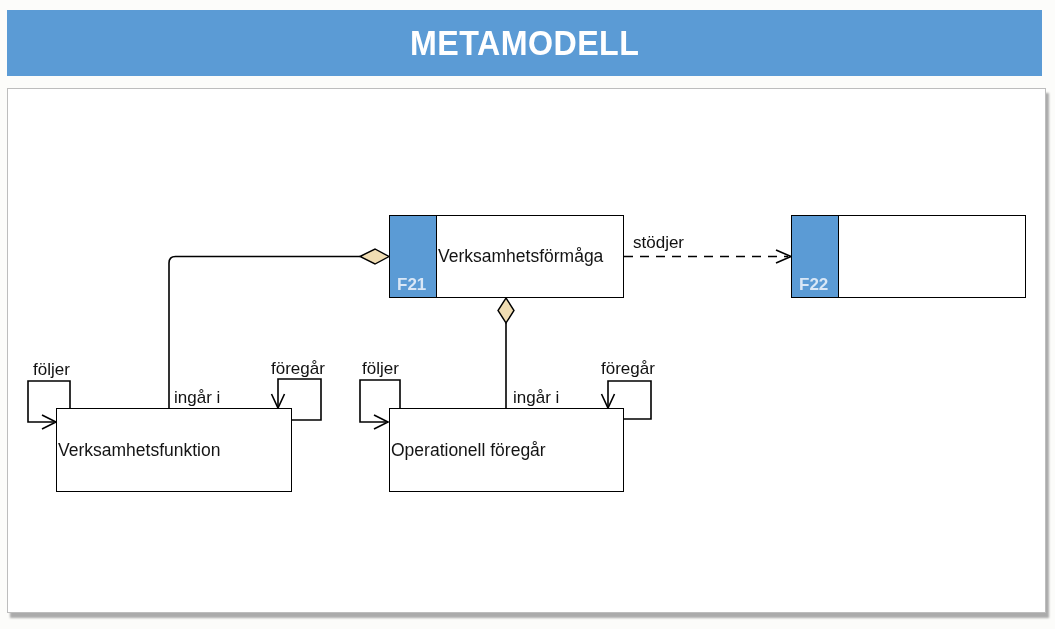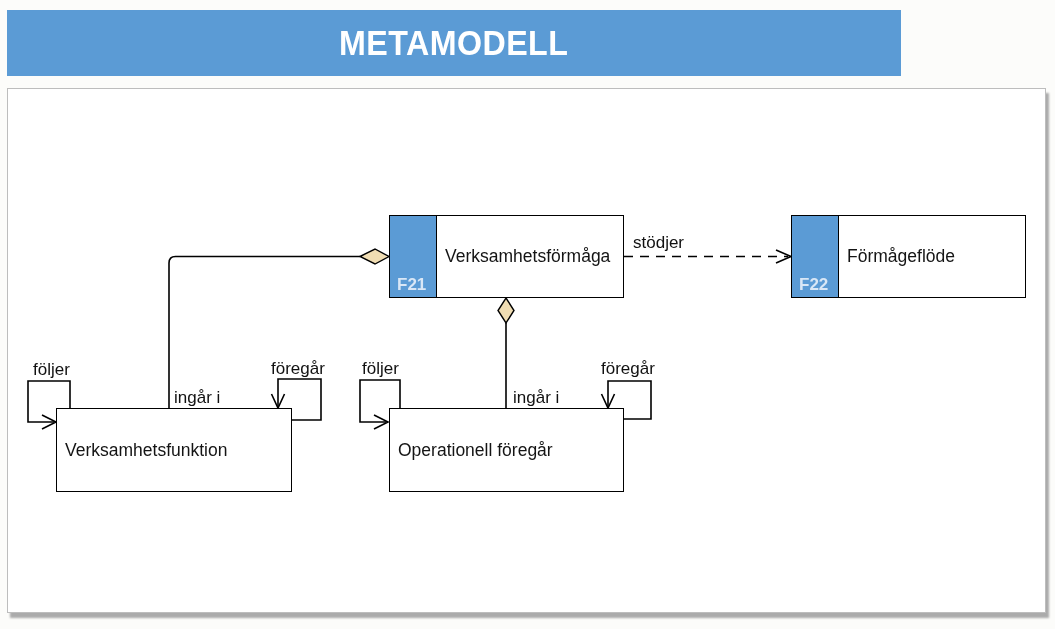--- a/index.html
+++ b/index.html
@@ -6,21 +6,21 @@
   body{
     width:1055px;height:629px;
     background:#fcfcfa;
     font-family:"Liberation Sans", sans-serif;
     position:relative;
     overflow:hidden;
   }
   .page{position:absolute;left:0;top:0;width:1055px;height:629px;}
 
   .header-bar{
-    position:absolute;left:7px;top:10px;width:894px;height:66px;
+    position:absolute;left:7px;top:10px;width:1035px;height:66px;
     background:#5b9bd5;
     display:flex;align-items:center;justify-content:center;
   }
   .header-title{
     color:#ffffff;font-size:35px;font-weight:bold;
     letter-spacing:0.5px;
     transform:scaleX(0.92);
     font-family:"Liberation Sans", sans-serif;
   }
 
@@ -45,21 +45,21 @@
     background:#5b9bd5;
     border-right:1.6px solid #000000;
     flex:0 0 46px;
   }
   .node-tab-id{
     position:absolute;left:7px;bottom:2px;
     color:#d9e7f6;font-size:17px;font-weight:bold;text-align:right;
   }
   .node-label{
     flex:1;display:flex;align-items:center;
-    padding-left:8px;
+    padding-left:1px;
     font-size:17.5px;color:#141414;
     white-space:nowrap;
   }
 
   svg text{
     font-family:"Liberation Sans", sans-serif;
     font-size:17px;fill:#111111;
   }
 </style>
 </head>
@@ -108,21 +108,20 @@
       <div class="node-tab">
         <span class="node-tab-id">F21</span>
       </div>
       <div class="node-label">Verksamhetsförmåga</div>
     </div>
 
     <div class="node-box" style="left:783px;top:126px;width:235px;height:83px;">
       <div class="node-tab">
         <span class="node-tab-id">F22</span>
       </div>
-      <div class="node-label">Förmågeflöde</div>
     </div>
 
     <div class="node-box" style="left:48px;top:319px;width:236px;height:84px;">
       <div class="node-label">Verksamhetsfunktion</div>
     </div>
 
     <div class="node-box" style="left:381px;top:319px;width:235px;height:84px;">
       <div class="node-label">Operationell föregår</div>
     </div>
 

